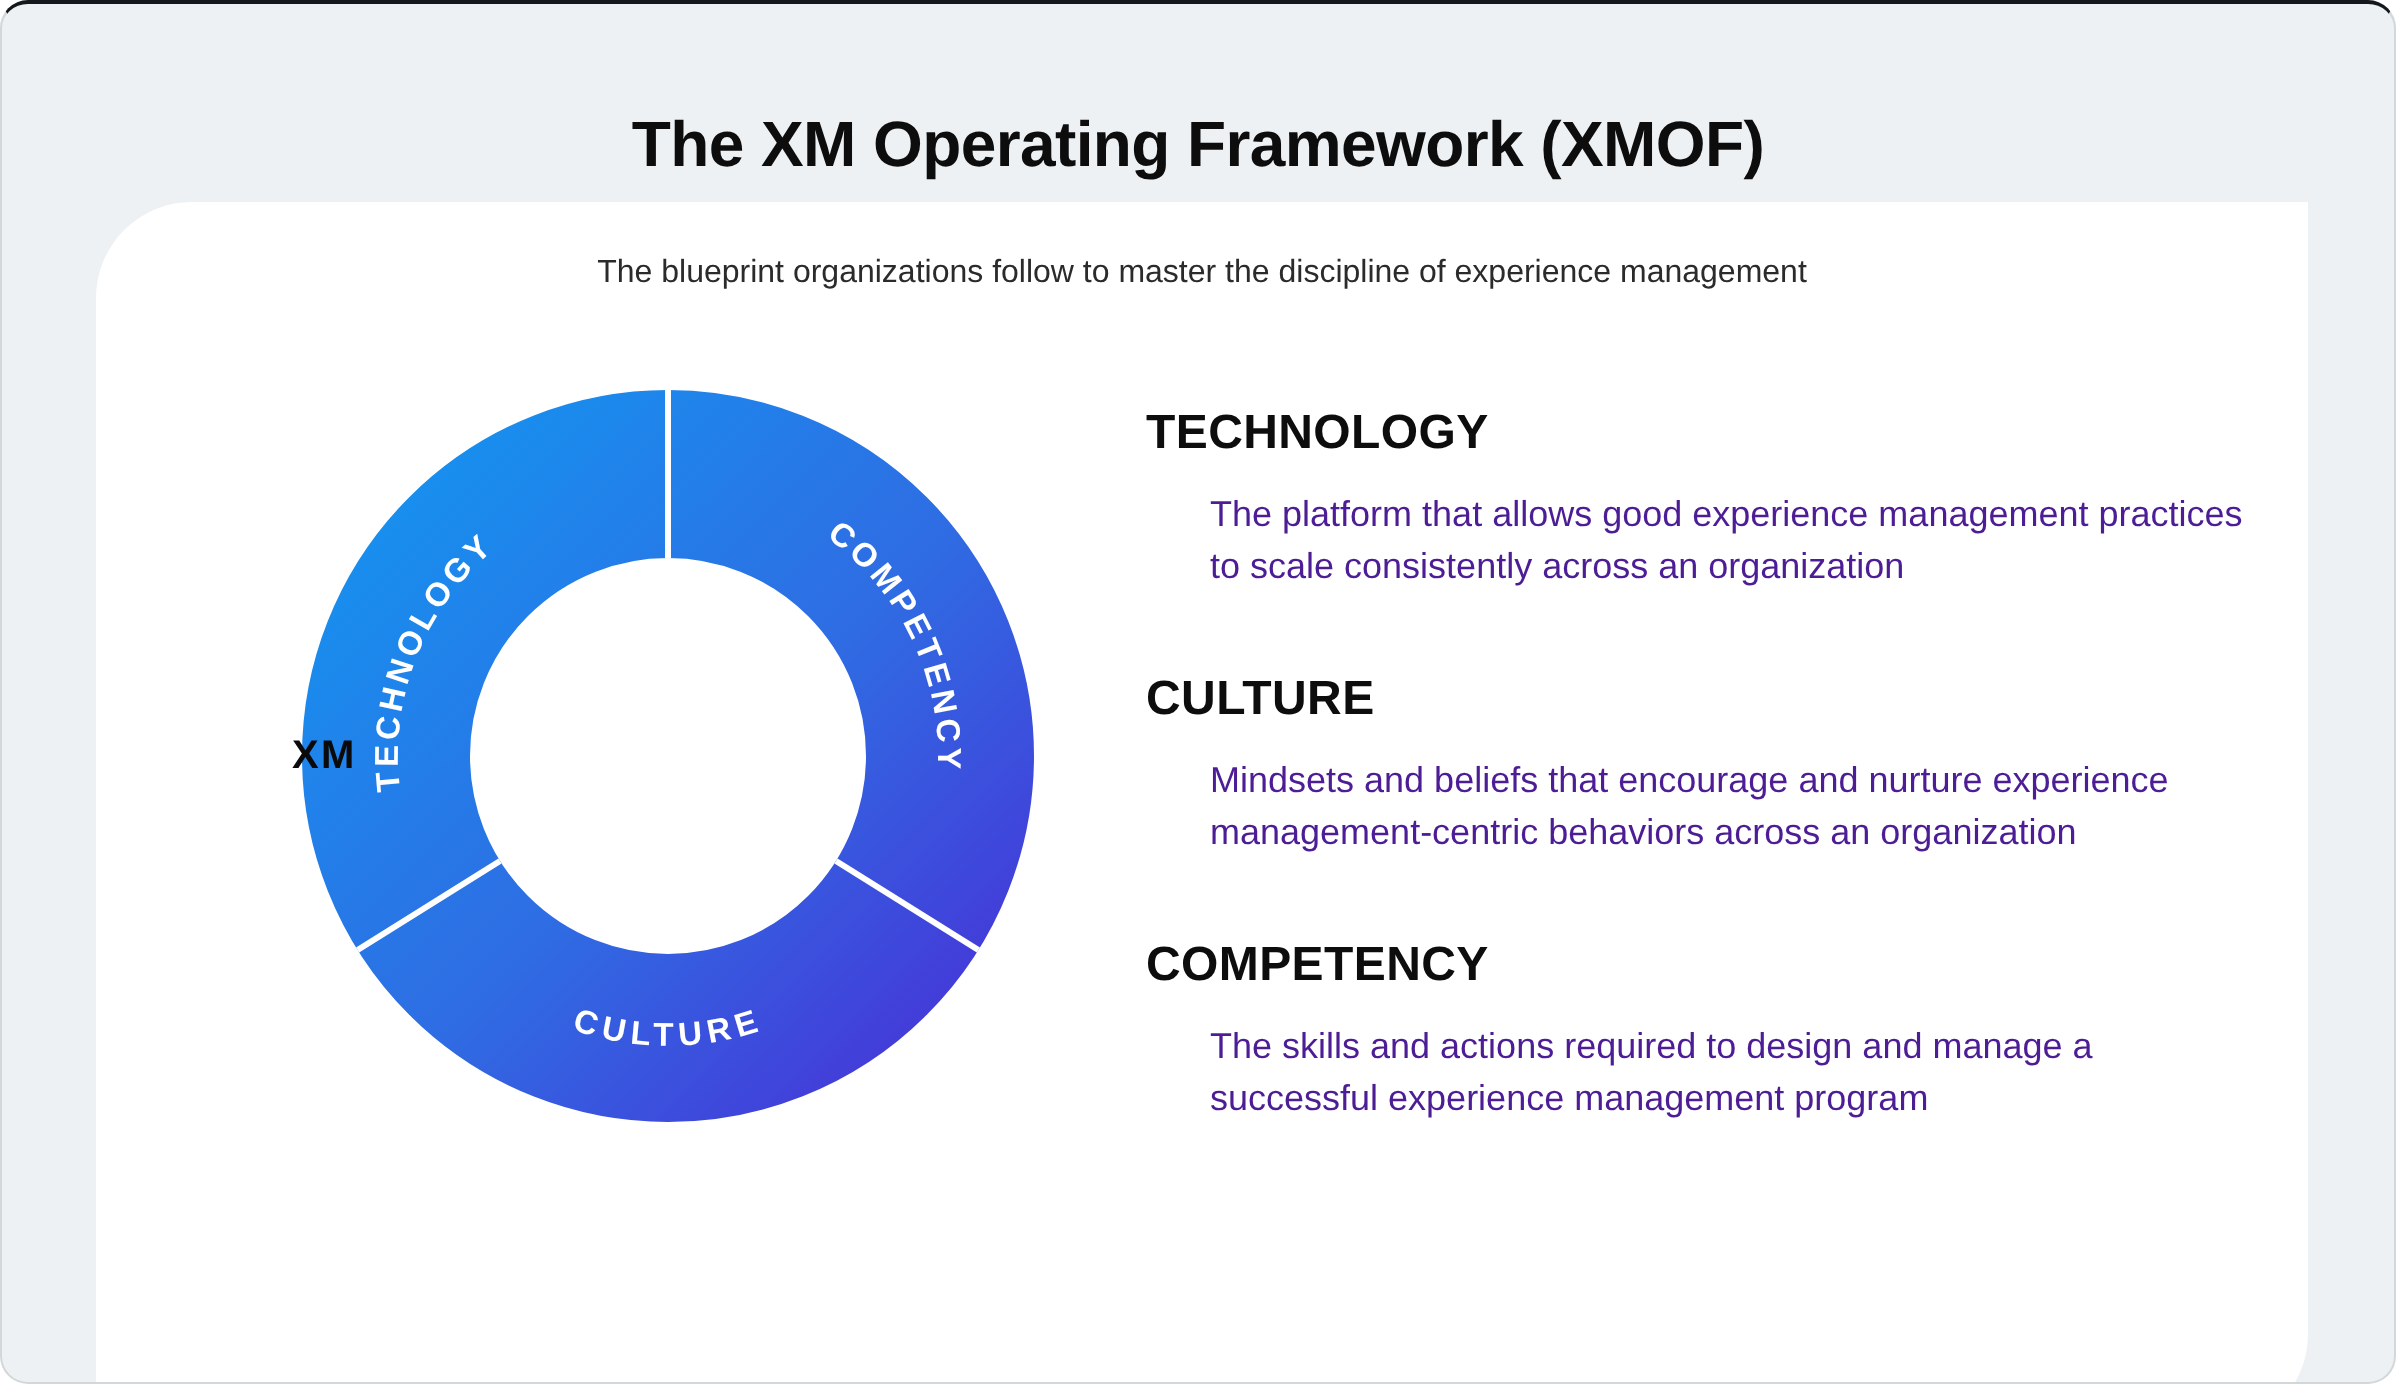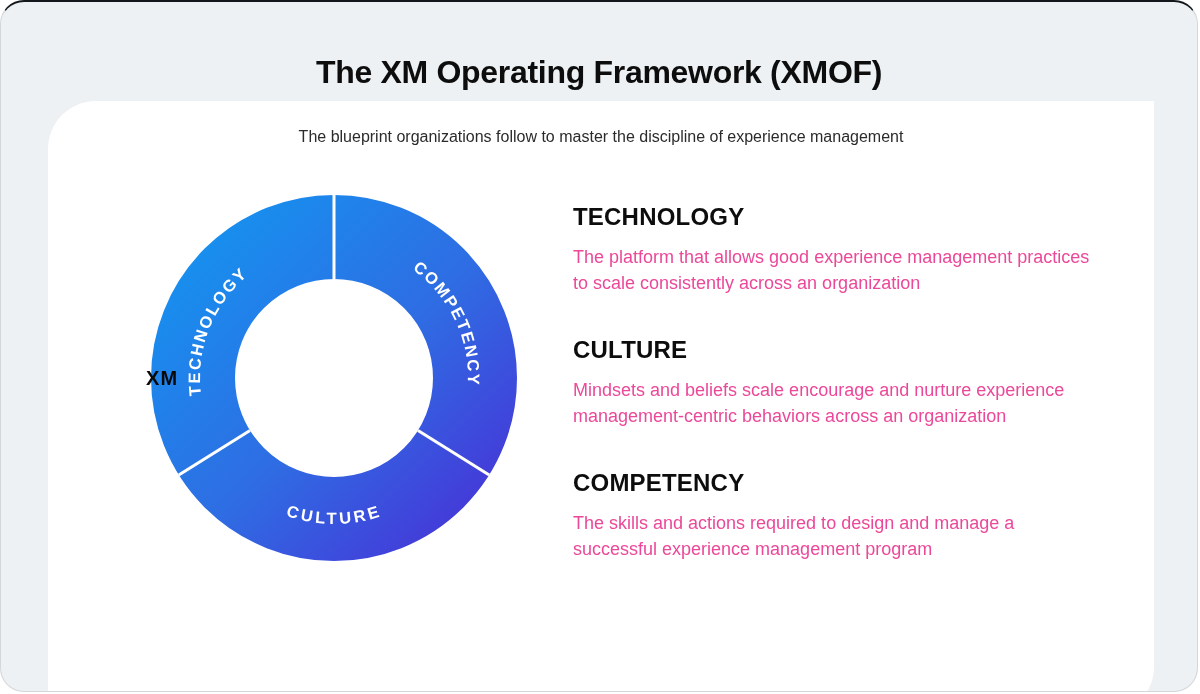--- a/index.html
+++ b/index.html
@@ -4,21 +4,21 @@
 <style>
   * { margin: 0; padding: 0; box-sizing: border-box; }
   html, body { background: #ffffff; font-family: "Liberation Sans", sans-serif; }
   .frame {
     position: relative;
     width: 1198px;
     height: 692px;
     background: #edf1f3;
     border: 1px solid #d2d7da;
     border-top: 2px solid #14181c;
-    border-radius: 24px;
+    border-radius: 14px;
     overflow: hidden;
   }
   .page-title {
     position: absolute;
     top: 52px; left: 0; right: 0;
     text-align: center;
     font-size: 32px;
     font-weight: 700;
     letter-spacing: -0.3px;
     color: #0d0d0d;
@@ -73,22 +73,23 @@
   .section-heading {
     font-size: 24px;
     font-weight: 700;
     color: #0d0d0d;
     margin-bottom: 13px;
     letter-spacing: 0.2px;
   }
   .section-body {
     font-size: 18px;
     line-height: 26px;
-    color: #ec4899;
+    color: #4c1d95;
     width: 520px;
+    margin-left: 32px;
   }
   .copyright {
     position: absolute;
     top: 659px;
     left: 877px;
     transform: translateX(-50%);
     font-size: 11.5px;
     letter-spacing: 0.4px;
     color: #bfc5ca;
     white-space: nowrap;
@@ -141,21 +142,21 @@
       </div>
     </div>
 
     <div class="sections">
       <div class="section">
         <h2 class="section-heading">TECHNOLOGY</h2>
         <p class="section-body">The platform that allows good experience management practices to scale consistently across an organization</p>
       </div>
       <div class="section">
         <h2 class="section-heading">CULTURE</h2>
-        <p class="section-body">Mindsets and beliefs scale encourage and nurture experience management-centric behaviors across an organization</p>
+        <p class="section-body">Mindsets and beliefs that encourage and nurture experience management-centric behaviors across an organization</p>
       </div>
       <div class="section">
         <h2 class="section-heading">COMPETENCY</h2>
         <p class="section-body">The skills and actions required to design and manage a successful experience management program</p>
       </div>
     </div>
 
   </div>
 
 

